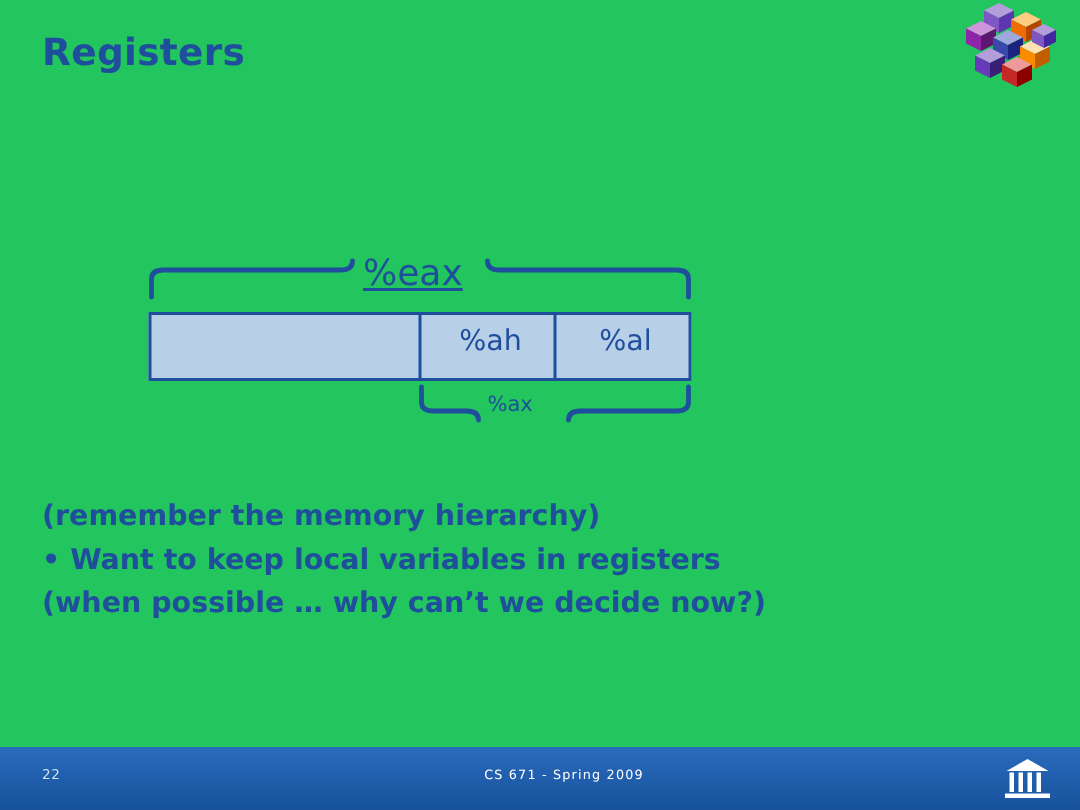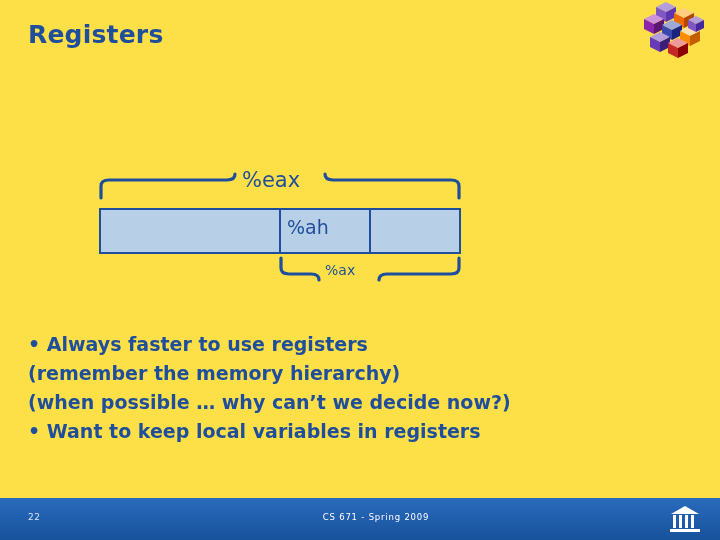--- a/index.html
+++ b/index.html
@@ -11,21 +11,21 @@
     height: 540px;
     background: #ffffff;
     font-family: "DejaVu Sans", sans-serif;
     overflow: hidden;
     position: relative;
   }
   .slide {
     position: relative;
     width: 720px;
     height: 540px;
-    background: #fde047;
+    background: #22c55e;
   }
 
   
   .cube-logo {
     position: absolute;
     top: 0;
     right: 0;
     width: 92px;
     height: 68px;
     overflow: hidden;
@@ -64,23 +64,24 @@
     position: absolute;
     left: 97px;
     top: 168px;
     width: 368px;
     height: 122px;
   }
   .lbl-eax {
     position: absolute;
     left: 145px;
     top: 0px;
-    font-size: 21px;
-    color: #1f4e9c;
-    font-weight: normal;
+    font-size: 24px;
+    color: #1f4e9c;
+    font-weight: normal;
+    text-decoration: underline;
   }
   .lbl-ax {
     position: absolute;
     left: 228px;
     top: 94px;
     font-size: 14px;
     color: #1f4e9c;
     font-weight: normal;
   }
   .reg-box {
@@ -101,21 +102,21 @@
     border-left: 2px solid #1f4e9c;
   }
   .reg-div.d1 { left: 272px; }
   .reg-div.d2 { left: 182px; }
   .cell-label {
     position: absolute;
     top: 48px;
     font-size: 19px;
     color: #1f4e9c;
     font-weight: normal;
-    text-align: left;
+    text-align: center;
   }
   .cell-label.ah { left: 190px; width: 80px; }
   .cell-label.al { left: 280px; width: 80px; }
 
   
   .brace-svg {
     position: absolute;
     left: 0;
     top: 0;
     width: 368px;
@@ -241,29 +242,29 @@
                M 282 112 Q 282 106 290 106 L 354 106 Q 362 106 362 100 L 362 90" fill="none" stroke="#1f4e9c" stroke-width="3.2" stroke-linecap="round"></path>
     </svg>
 
     <div class="lbl-eax">%eax</div>
 
     <div class="reg-box"></div>
     <div class="reg-div d2"></div>
     <div class="reg-div d1"></div>
 
     <div class="cell-label ah">%ah</div>
+    <div class="cell-label al">%al</div>
 
     <div class="lbl-ax">%ax</div>
   </div>
 
   <div class="bullets-lower">
-    <div>• Always faster to use registers</div>
     <div>(remember the memory hierarchy)</div>
+    <div>• Want to keep local variables in registers</div>
     <div>(when possible … why can’t we decide now?)</div>
-    <div>• Want to keep local variables in registers</div>
   </div>
 
   <div class="footer">
     <div class="footer-page">22</div>
     <div class="footer-center">CS 671 - Spring 2009</div>
     <div class="footer-logo">
       <svg width="34" height="32" viewBox="0 0 34 32" xmlns="http://www.w3.org/2000/svg">
         <polygon points="17,3 31,11 3,11" fill="#ffffff"></polygon>
         <rect x="5" y="12" width="3" height="13" fill="#ffffff"></rect>
         <rect x="11" y="12" width="3" height="13" fill="#ffffff"></rect>

